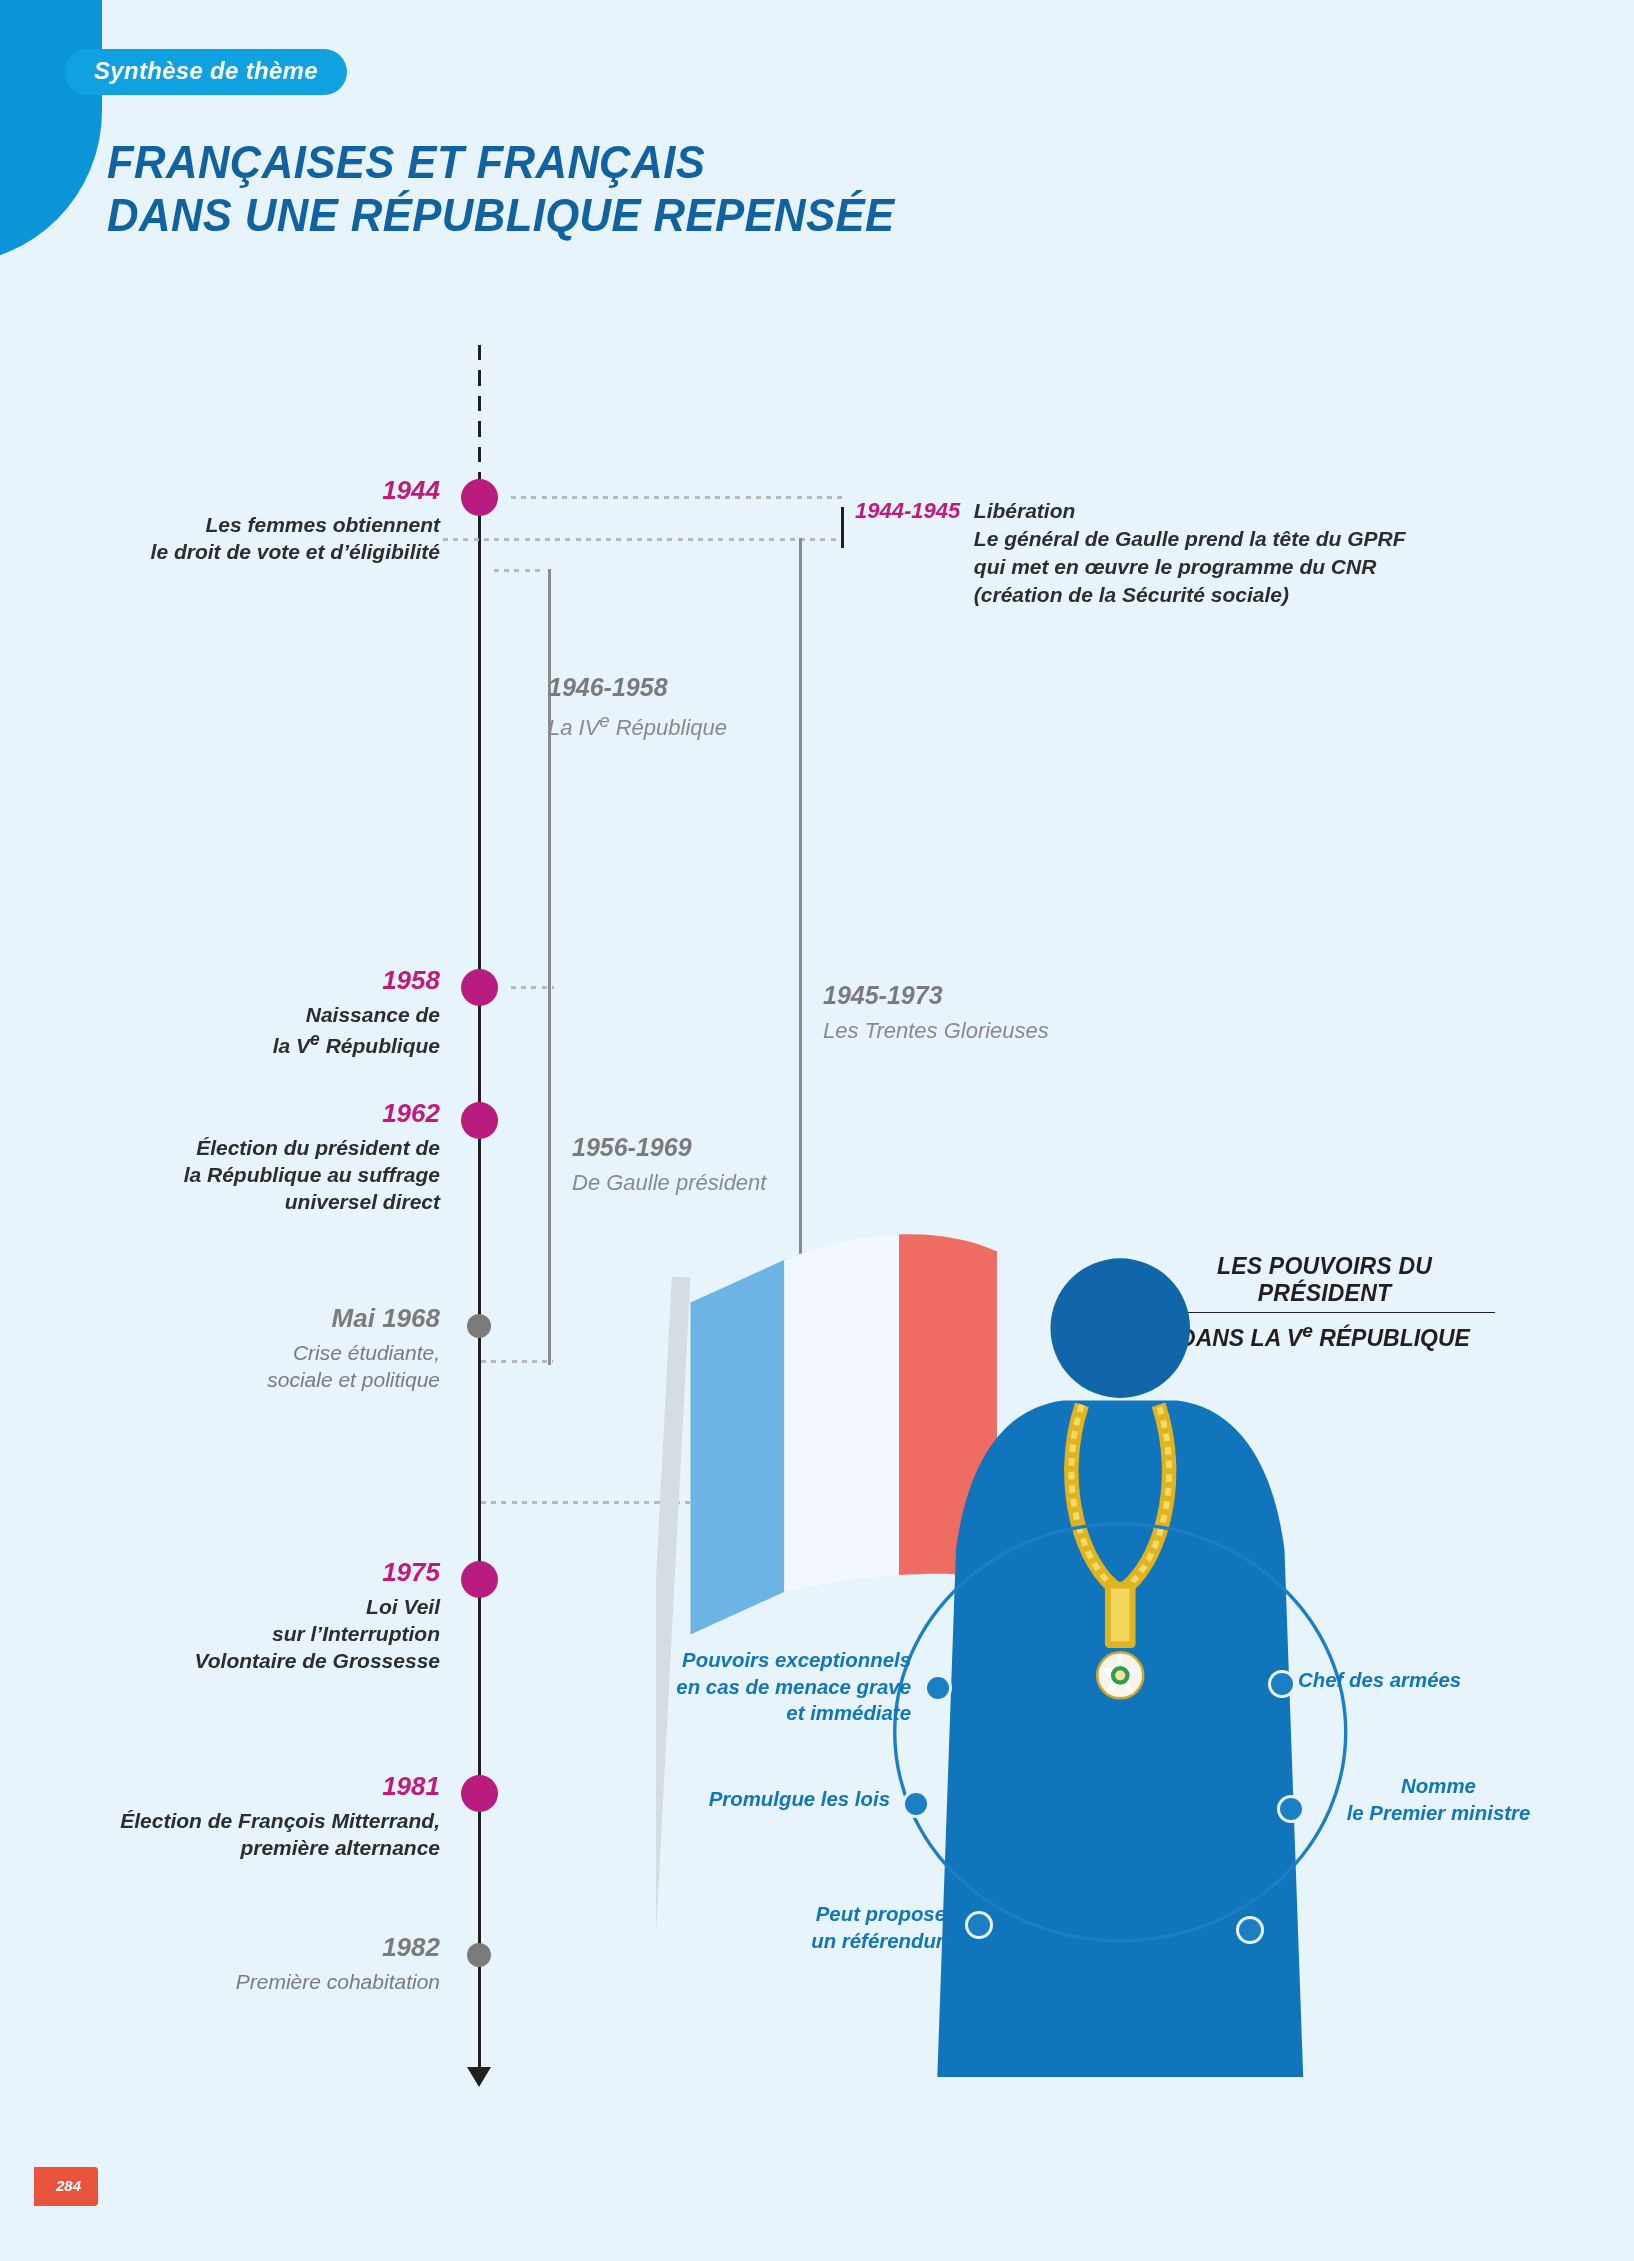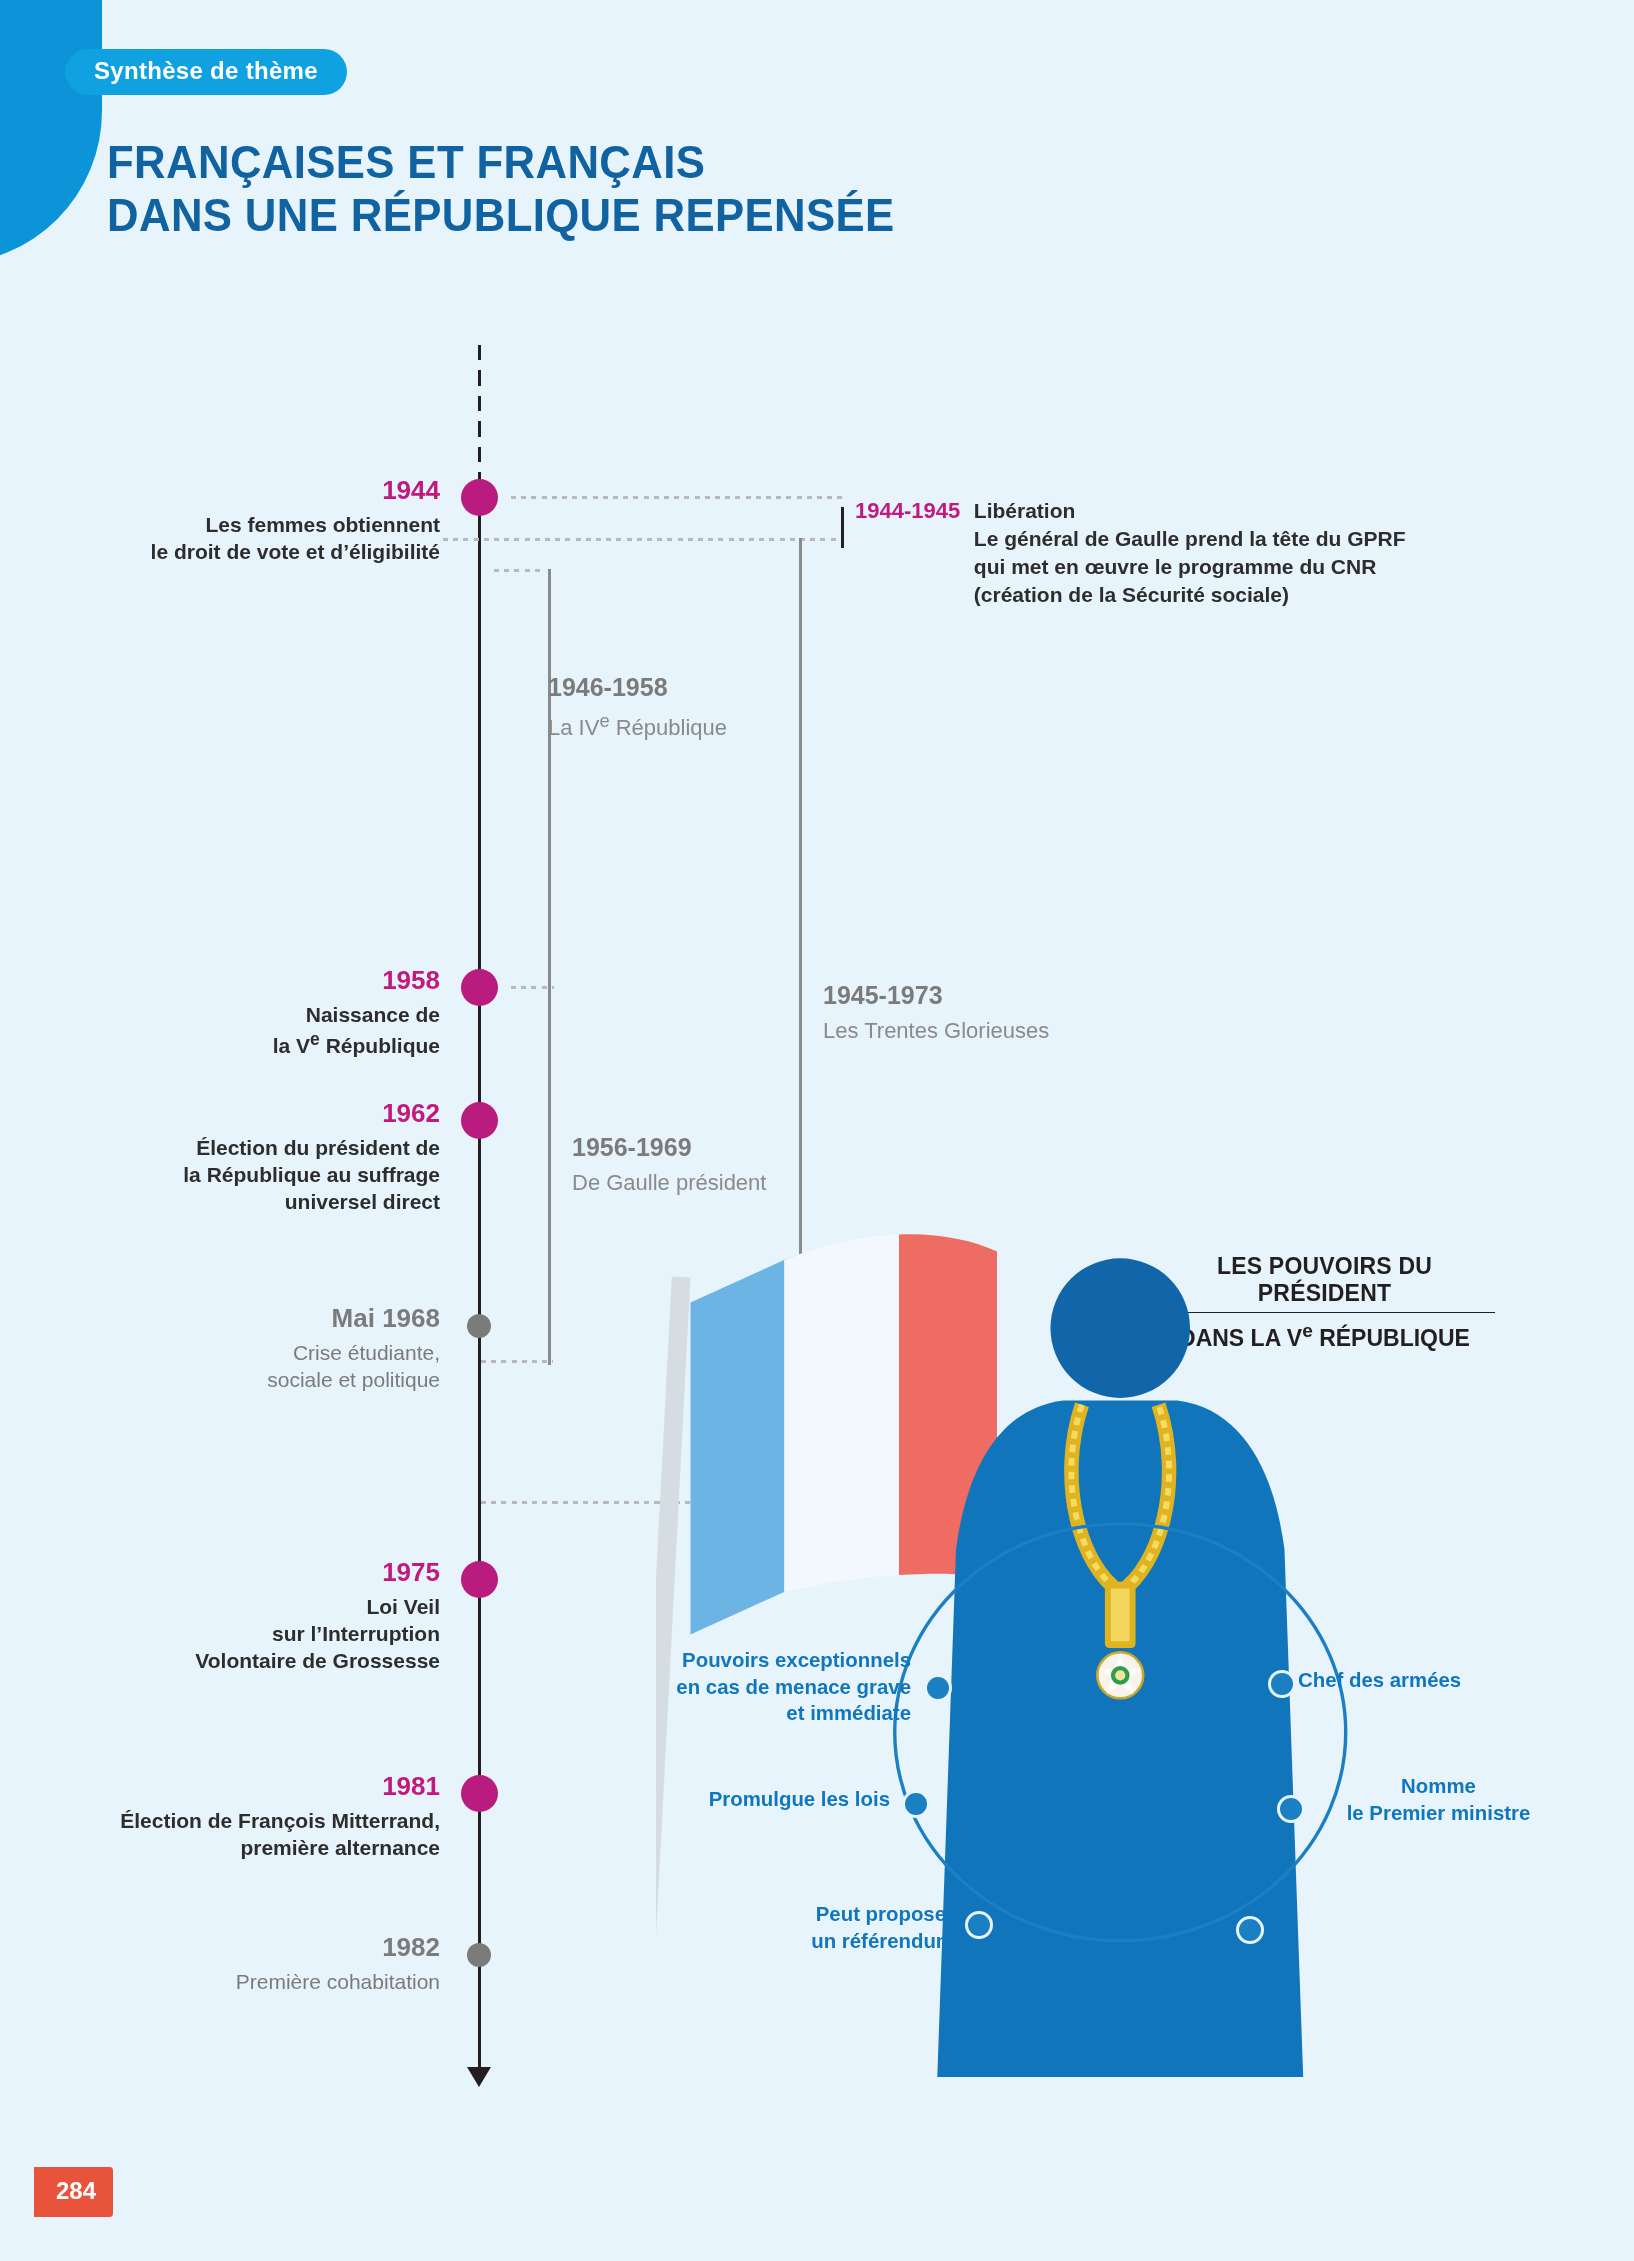--- a/index.html
+++ b/index.html
@@ -3,21 +3,21 @@
 <meta charset="utf-8">
 <style>
   html,body{margin:0;padding:0;}
   body{
     width:1635px;height:2261px;
     background:#e8f4fc;
     font-family:"Liberation Sans", sans-serif;
     position:relative;
     overflow:hidden;
   }
-  .page{position:absolute;inset:0;}
+  .page{position:absolute;inset:0;font-style:italic;}
   .blob2{
     position:absolute;left:-145px;top:0;width:247px;height:264px;
     background:#0b94d8;border-bottom-right-radius:153px;
   }
 
   
   .pill{
     position:absolute;left:65px;top:49px;
     background:#0fa1e0;color:#fff;
     border-radius:24px;
@@ -118,21 +118,21 @@
   }
 
   .node{
     position:absolute;width:22px;height:22px;border-radius:50%;
     background:#1b7fc4;border:3.4px solid #e8f4fc;
   }
 
   
   .pagenum{
     position:absolute;left:34px;top:2167px;
-    background:#e8533c;color:#fff;font-size:24px;font-weight:bold;
+    background:#e8533c;color:#fff;font-size:15px;font-weight:bold;
     padding:10.2px 17px 12px 22px;border-radius:0 3.4px 3.4px 0;
   }
 </style>
 </head>
 <body>
 
 <div class="page">
 
   <div class="blob2"></div>
 

